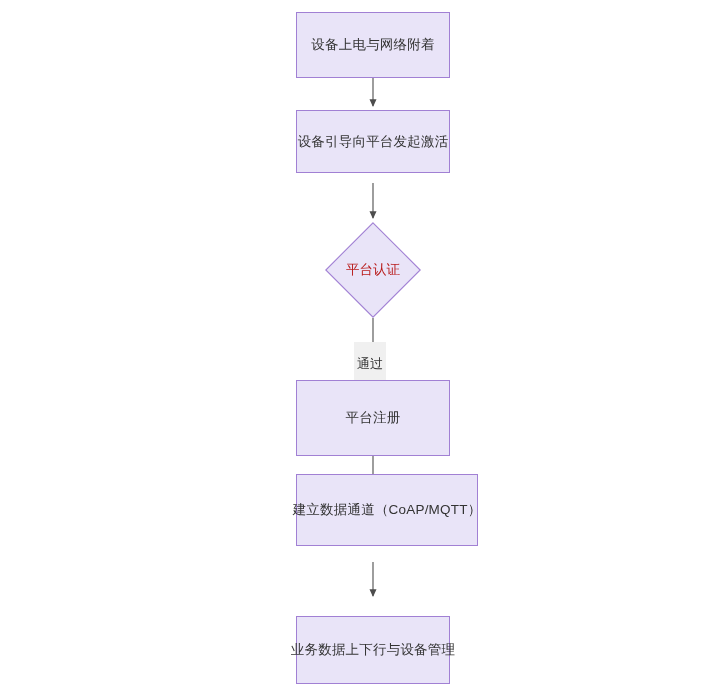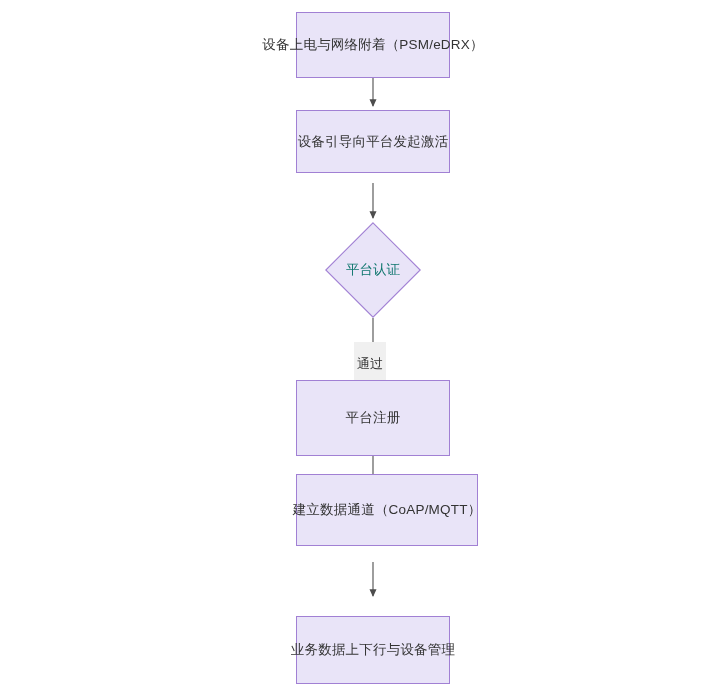--- a/index.html
+++ b/index.html
@@ -71,21 +71,21 @@
   .node-decision-label {
     position: absolute;
     left: 0;
     top: 0;
     width: 96px;
     height: 96px;
     display: flex;
     align-items: center;
     justify-content: center;
     font-size: 13.5px;
-    color: #0f766e;
+    color: #b91c1c;
     white-space: nowrap;
   }
 
   
   .connector {
     position: absolute;
     left: 0;
     top: 0;
     width: 726px;
     height: 700px;
@@ -135,21 +135,20 @@
       <line x1="373" y1="456" x2="373" y2="486" stroke="#4D4D4D" stroke-width="1.1" marker-end="url(#arrowhead)"></line>
     </g>
 
     <g>
       <line x1="373" y1="562" x2="373" y2="596" stroke="#4D4D4D" stroke-width="1.1" marker-end="url(#arrowhead)"></line>
     </g>
   </svg>
 
   <div class="node node-process-1">
     <span class="line">设备上电与网络附着</span>
-    <span class="line">（PSM/eDRX）</span>
   </div>
 
   <div class="node node-process-2">
     <span class="line">设备引导</span>
     <span class="line">向平台发起激活</span>
   </div>
 
   <div class="node-decision-wrap">
     <svg class="node-decision-shape" viewBox="0 0 96 96" width="96" height="96" xmlns="http://www.w3.org/2000/svg">
       <polygon points="48,0.8 95.2,48 48,95.2 0.8,48" fill="#E9E4F8" stroke="#A180D4" stroke-width="1.1"></polygon>

